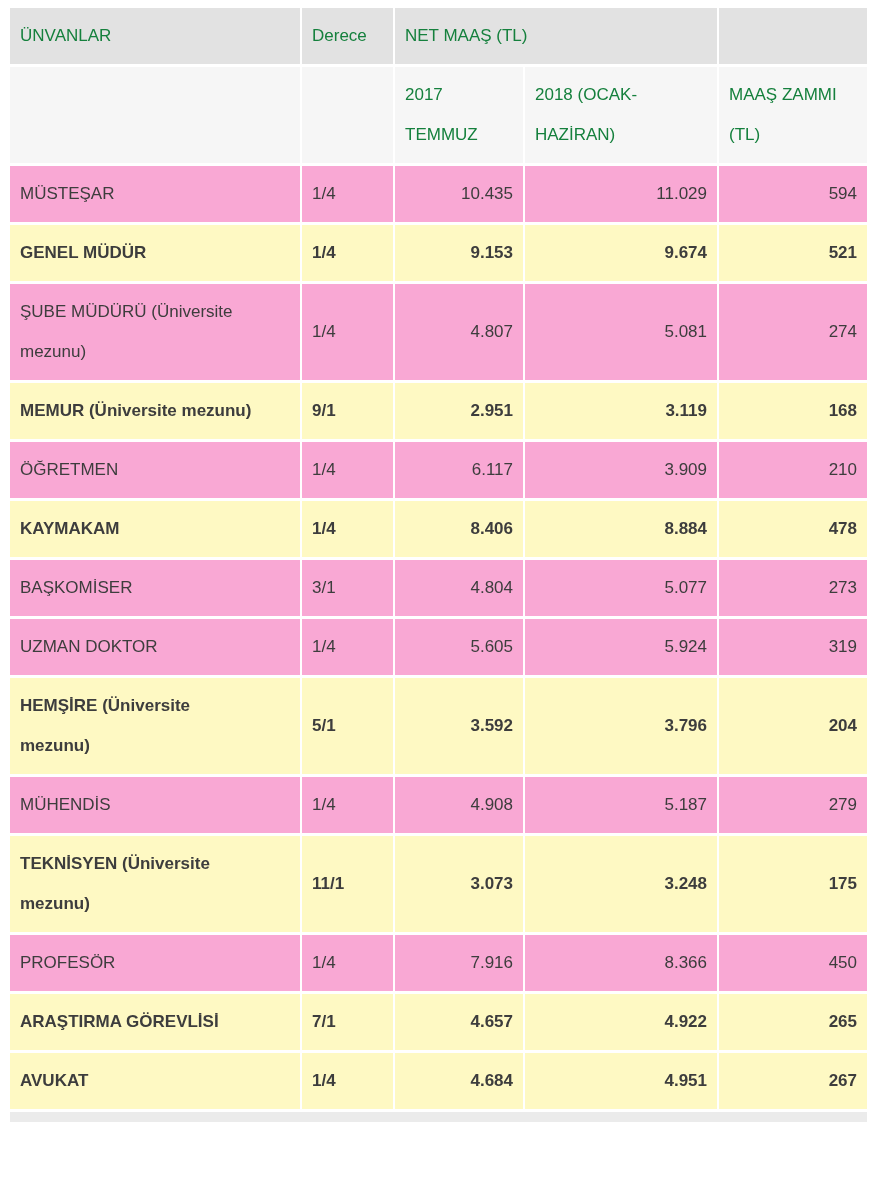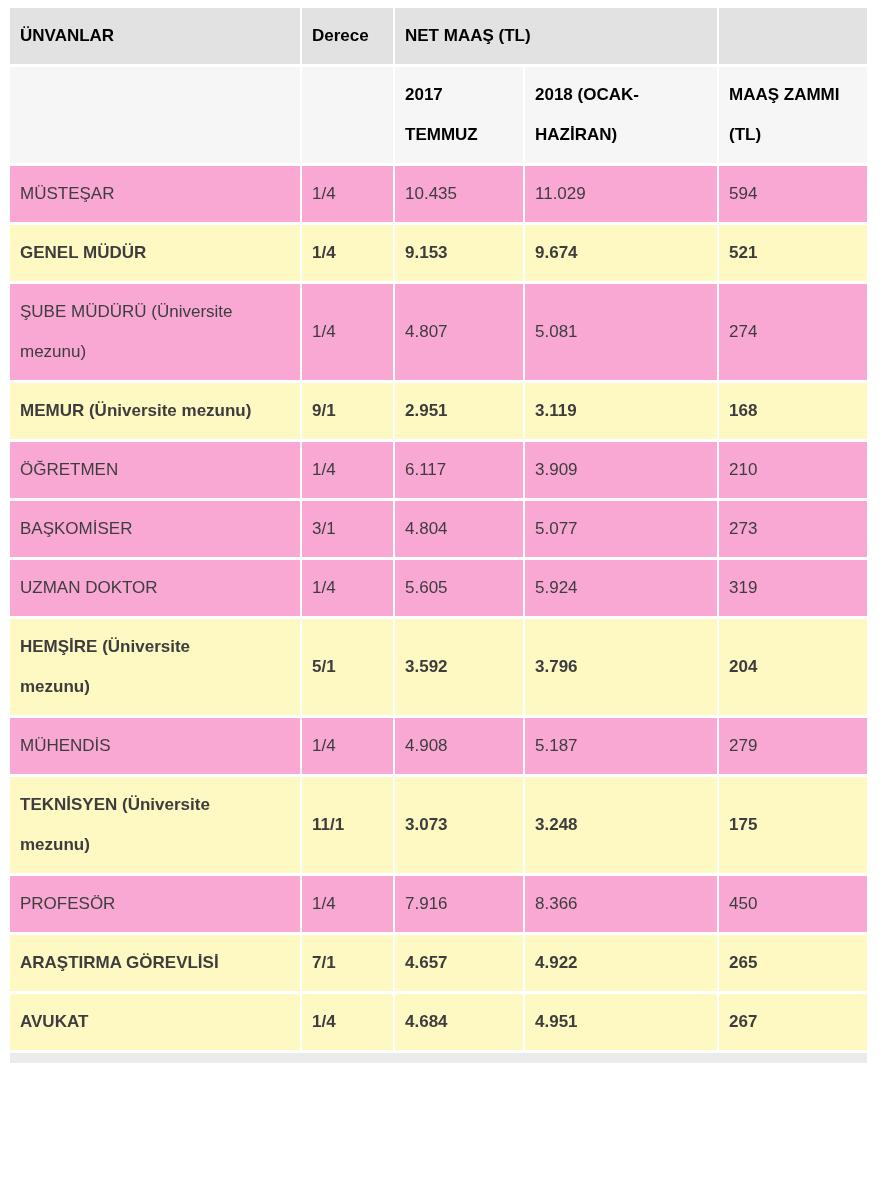--- a/index.html
+++ b/index.html
@@ -23,32 +23,32 @@
     padding: 8px 10px;
     vertical-align: middle;
     border-left: 2px solid #ffffff;
     border-top: 3px solid #ffffff;
     overflow: hidden;
     word-wrap: break-word;
   }
   th:first-child, td:first-child { border-left: none; padding-right: 36px; }
 
   thead th {
-    color: #000000;
-    font-weight: 700;
+    color: #15803d;
+    font-weight: 400;
     text-align: left;
   }
   tr.h1 th { background: #e2e2e2; border-top: none; }
   tr.h2 th { background: #f6f6f6; }
   .center { text-align: left; }
 
   td { color: #3d3d3d; }
   tr.shade td { background: #f9a8d4; }
   tr.plain td { background: #fef9c3; font-weight: bold; }
-  .num { }
+  .num { text-align: right; }
 
   tr.partial td {
     height: 13px;
     padding: 0;
     background: #ebebeb;
     border-top: 3px solid #ffffff;
     line-height: 0;
   }
 </style>
 </head>
@@ -107,20 +107,27 @@
           <td class="num">3.119</td>
           <td class="num">168</td>
         </tr>
         <tr class="shade">
           <td>ÖĞRETMEN</td>
           <td>1/4</td>
           <td class="num">6.117</td>
           <td class="num">3.909</td>
           <td class="num">210</td>
         </tr>
+        <tr class="plain">
+          <td>KAYMAKAM</td>
+          <td>1/4</td>
+          <td class="num">8.406</td>
+          <td class="num">8.884</td>
+          <td class="num">478</td>
+        </tr>
         <tr class="shade">
           <td>BAŞKOMİSER</td>
           <td>3/1</td>
           <td class="num">4.804</td>
           <td class="num">5.077</td>
           <td class="num">273</td>
         </tr>
         <tr class="shade">
           <td>UZMAN DOKTOR</td>
           <td>1/4</td>

